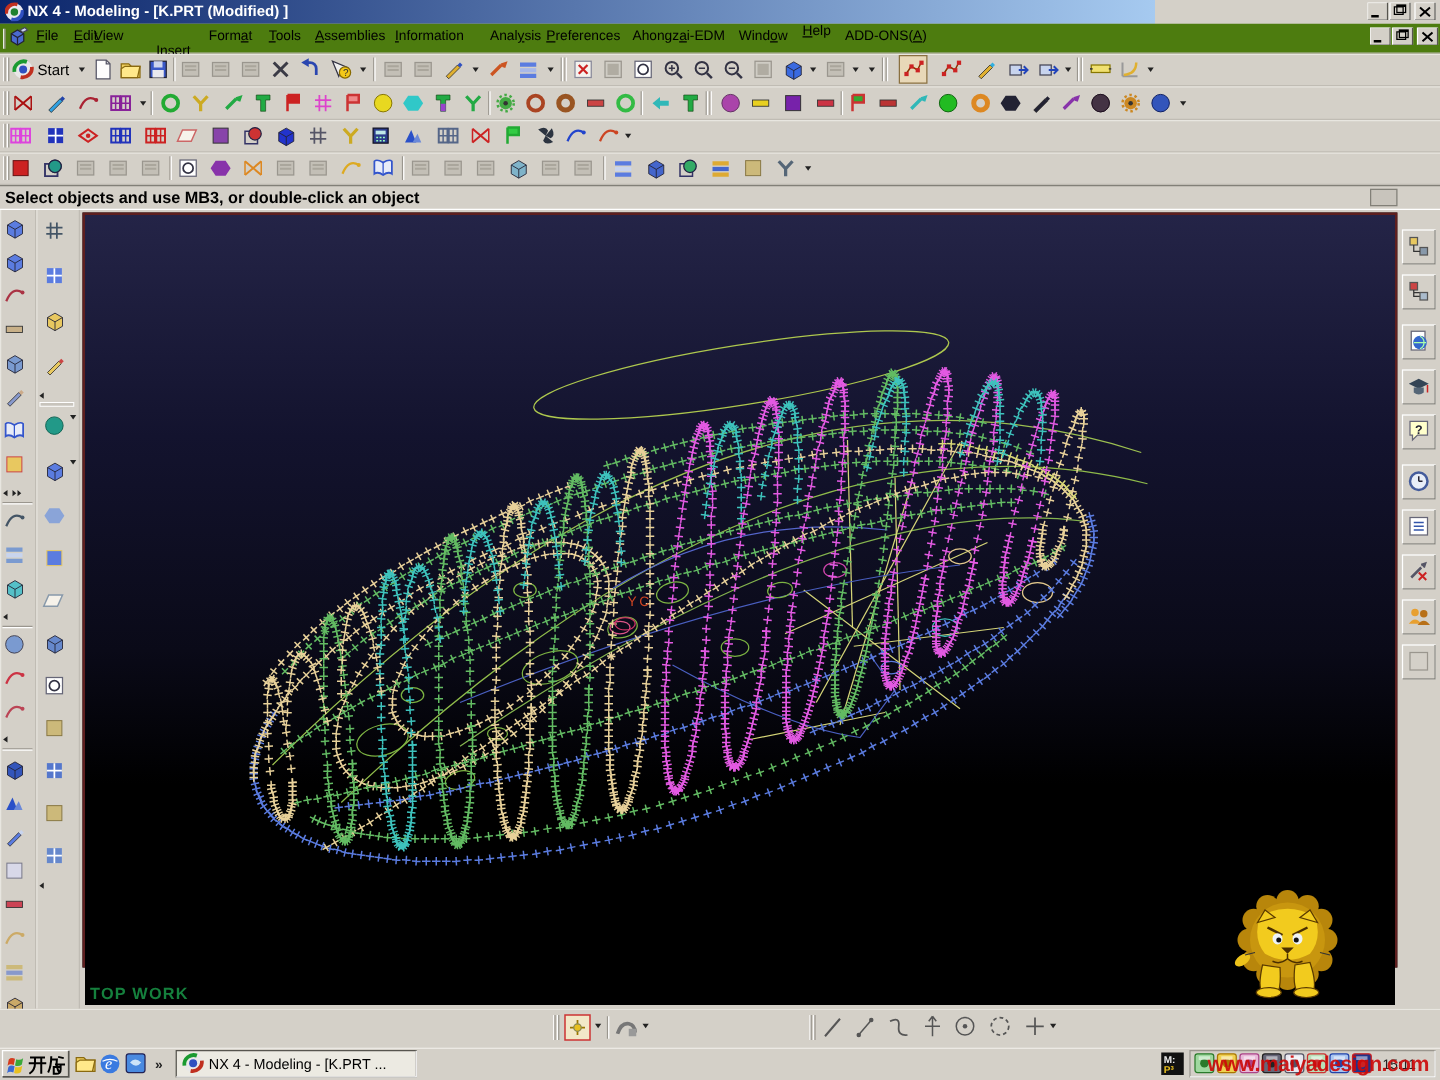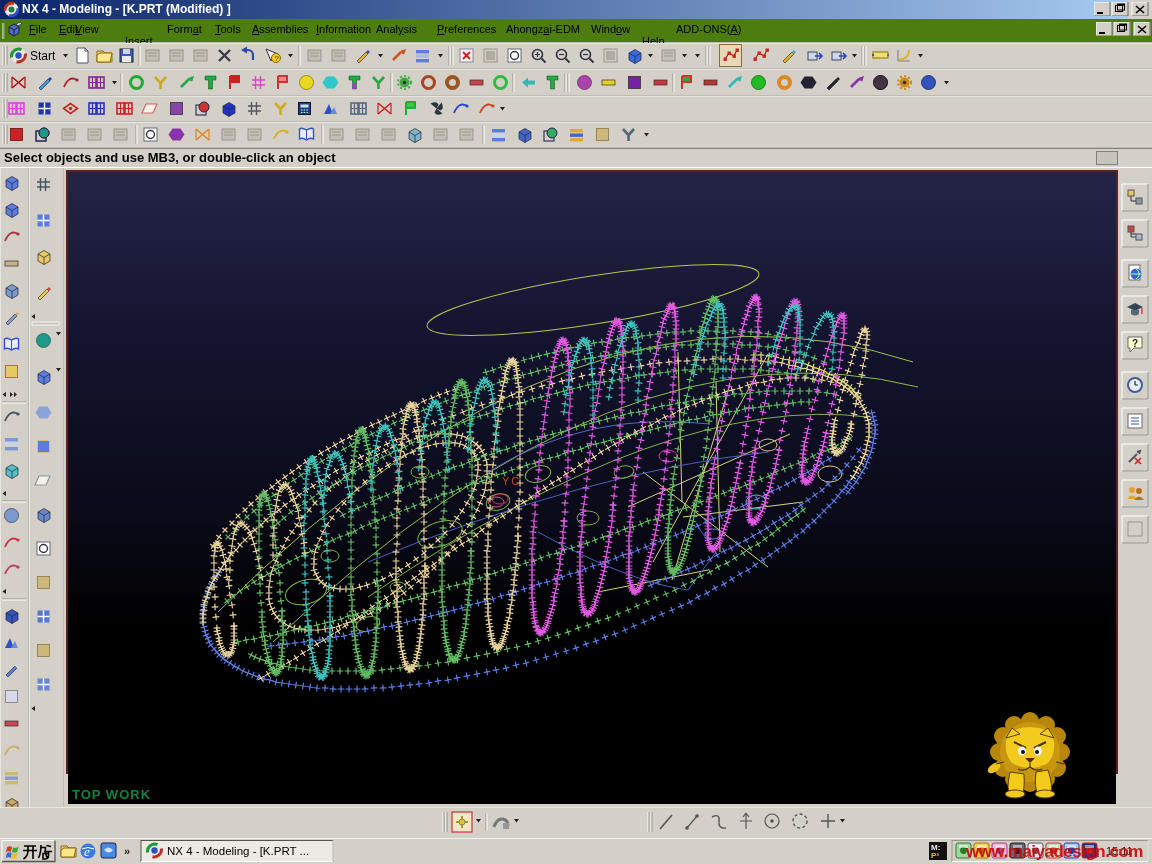--- a/index.html
+++ b/index.html
@@ -1,17 +1,17 @@
 <!DOCTYPE html>
 <html><head><meta charset="utf-8"><style>
 * { margin:0; padding:0; box-sizing:border-box; }
 html,body { width:1152px; height:864px; overflow:hidden; background:#d4d0c8;
   font-family:"Liberation Sans", sans-serif; }
 .abs { position:absolute; }
-#title { left:0; top:0; width:1128px; height:19px;
+#title { left:0; top:0; width:924px; height:19px;
   background:linear-gradient(to right,#0a246a,#a6caf0);
   color:#fff; font-weight:bold; font-size:12px; }
 #menu { left:0; top:19px; width:1152px; height:24px; background:#4d7c0f;
   font-size:11px; color:#000; border-bottom:1px solid #c0bcb4;}
 #prompt { left:0; top:148px; width:1152px; height:20px; background:#d4d0c8;
   border-top:1px solid #828078; border-bottom:1px solid #fff;
   font-size:13px; font-weight:bold; color:#000;padding-left:34px; }
 #viewport { left:66px; top:170px; width:1052px; height:604px;
   border:2px solid #5e1f1f; background:#000; }
 #rightstrip { left:1118px; top:168px; width:34px; height:639px; }
@@ -54,25 +54,25 @@
     <path d="M14 3 l4 -2 2 2 -4 2 z" fill="#c8d4ee" stroke="#445"></path>
   </svg>
   <span style="position:absolute;left:29px;top:4px"><u>F</u>ile</span>
     <span style="position:absolute;left:59px;top:4px"><u>E</u>dit</span>
     <span style="position:absolute;left:75px;top:4px"><u>V</u>iew</span>
     <span style="position:absolute;left:125px;top:16px">In<u>s</u>ert</span>
     <span style="position:absolute;left:167px;top:4px">Form<u>a</u>t</span>
     <span style="position:absolute;left:215px;top:4px"><u>T</u>ools</span>
     <span style="position:absolute;left:252px;top:4px"><u>A</u>ssemblies</span>
     <span style="position:absolute;left:316px;top:4px"><u>I</u>nformation</span>
-    <span style="position:absolute;left:376px;top:4px">Anal<u>y</u>sis</span>
+    <span style="position:absolute;left:392px;top:4px">Anal<u>y</u>sis</span>
     <span style="position:absolute;left:437px;top:4px"><u>P</u>references</span>
     <span style="position:absolute;left:506px;top:4px">Ahongz<u>a</u>i-EDM</span>
     <span style="position:absolute;left:591px;top:4px">Wind<u>o</u>w</span>
-    <span style="position:absolute;left:642px;top:16px"><u>H</u>elp</span>
+    <span style="position:absolute;left:642px;top:0"><u>H</u>elp</span>
     <span style="position:absolute;left:676px;top:4px">ADD-ONS(<u>A</u>)</span>
   <div class="abs" style="left:1096px;top:3px"><svg width="56" height="14" viewBox="0 0 56 14">
         <g transform="translate(0 0)">
           <rect x="0" y="0" width="16" height="14" fill="#d4d0c8" stroke="#fff" stroke-width="1"></rect>
           <path d="M16 0 v14 h-16" fill="none" stroke="#57554f"></path>
           <rect x="3" y="10" width="6" height="2" fill="#000"></rect>
         </g>
         <g transform="translate(18 0)">
           <rect x="0" y="0" width="16" height="14" fill="#d4d0c8" stroke="#fff" stroke-width="1"></rect>
           <path d="M16 0 v14 h-16" fill="none" stroke="#57554f"></path>

